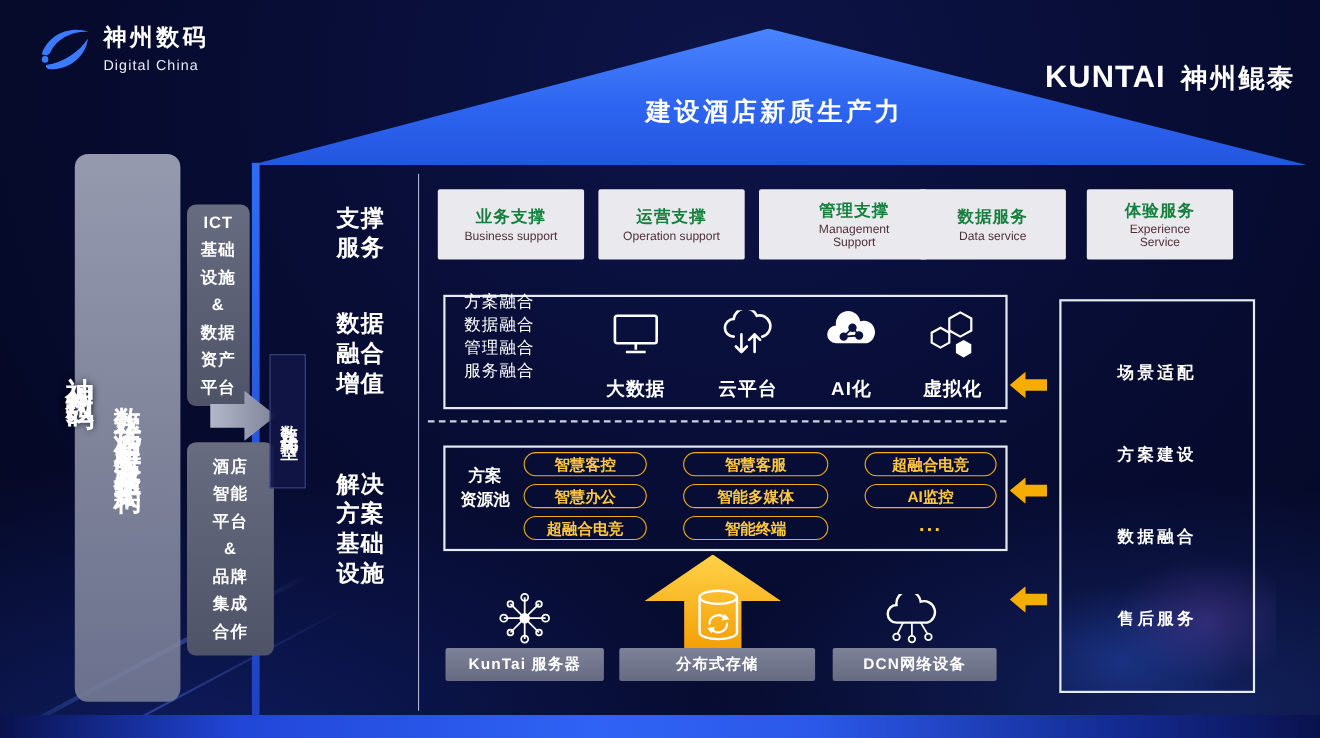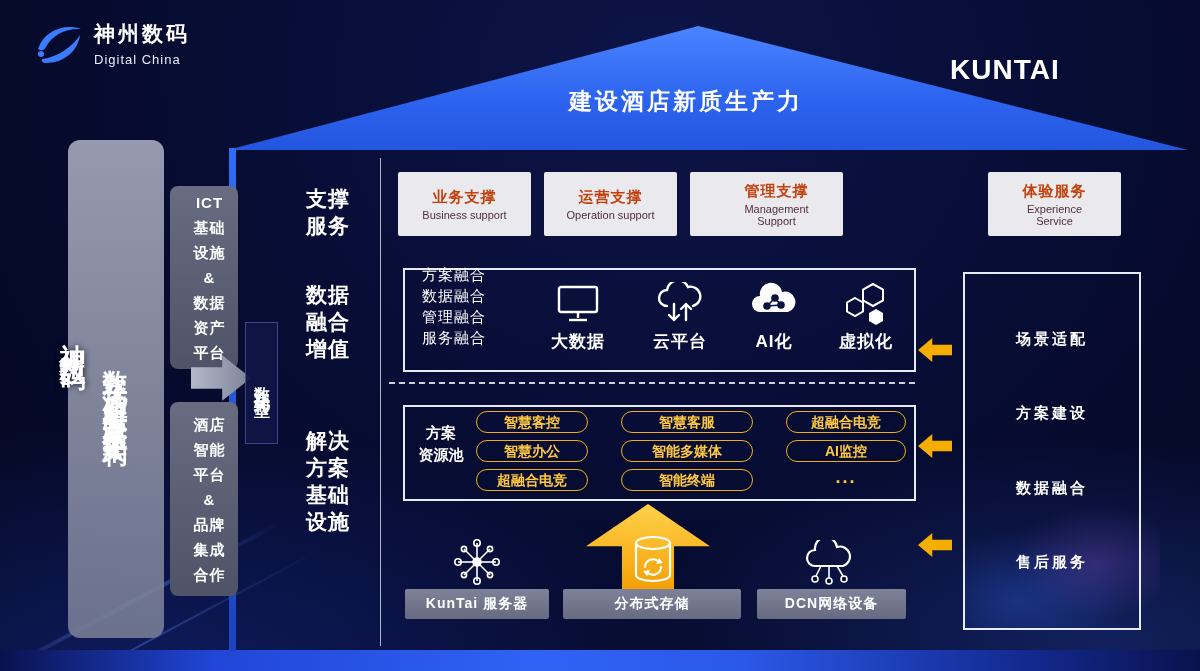--- a/index.html
+++ b/index.html
@@ -9,21 +9,21 @@
     background:
       radial-gradient(900px 420px at 12% 102%, rgba(30,60,190,0.38), transparent 62%),
       radial-gradient(760px 330px at 92% 96%, rgba(45,85,210,0.32), transparent 62%),
       radial-gradient(ellipse at 55% 12%, #0d1548 0%, #070c33 48%, #04071f 100%);
   }
   .abs{position:absolute;}
   
   .roof{left:228px;top:26px;width:960px;height:124px;
     background:linear-gradient(180deg,#4a84ff 0%,#2c63ef 60%,#2356df 100%);
     clip-path:polygon(49% 0,100% 100%,0 100%);}
-  .roof-title{left:436px;top:86px;width:500px;text-align:center;font-size:23px;font-weight:bold;letter-spacing:3px;z-index:3;}
+  .roof-title{left:454px;top:86px;width:500px;text-align:center;font-size:23px;font-weight:bold;letter-spacing:3px;z-index:3;}
   .wall{left:229px;top:148px;width:7px;height:503px;background:linear-gradient(180deg,#2f6cf6,#1d43c0);z-index:2;}
   .floor{left:0;bottom:0;width:1200px;height:21px;z-index:1;
     background:linear-gradient(90deg,#0a124d 0%,#2146d8 18%,#2f63f5 45%,#2b58e8 62%,#132a91 85%,#0a124d 100%);}
   .streak{pointer-events:none;}
   .s1{left:-30px;top:598px;width:330px;height:4px;background:linear-gradient(90deg,transparent,rgba(95,135,255,.45),transparent);transform:rotate(-28deg);}
   .s2{left:-50px;top:642px;width:390px;height:2px;background:linear-gradient(90deg,transparent,rgba(95,135,255,.35),transparent);transform:rotate(-28deg);}
   .texture{left:965px;top:480px;width:195px;height:150px;z-index:1;
     background:
       radial-gradient(120px 80px at 68% 55%, rgba(130,85,210,0.30), transparent 70%),
       radial-gradient(150px 95px at 28% 80%, rgba(45,95,225,0.34), transparent 72%);}
@@ -36,44 +36,44 @@
   .kt-cn{font-size:24px;font-weight:bold;letter-spacing:2px;}
   
   .pillar{left:68px;top:140px;width:96px;height:498px;border-radius:12px;z-index:2;
     background:linear-gradient(180deg,rgba(162,166,186,0.92),rgba(120,126,150,0.88));
     display:flex;align-items:center;justify-content:center;}
   .vtext{writing-mode:vertical-rl;text-orientation:upright;}
   .pillar-text{font-size:25px;font-weight:bold;letter-spacing:6px;}
   .side-vert{left:56px;top:322px;font-size:26px;font-weight:bold;letter-spacing:8px;z-index:3;text-shadow:0 0 6px rgba(0,0,20,.6);}
   .gbox{background:linear-gradient(180deg,#676c80,#4e5367);border-radius:8px;z-index:2;
     display:flex;align-items:center;justify-content:center;text-align:center;
-    font-size:15px;font-weight:bold;line-height:25px;white-space:pre-line;letter-spacing:1px;padding-left:11px;}
+    font-size:15px;font-weight:bold;line-height:25px;white-space:pre-line;letter-spacing:1px;}
   .ict-box{left:170px;top:186px;width:57px;height:183px;}
-  .hotel-box{left:170px;top:402px;width:57px;height:194px;}
+  .hotel-box{left:170px;top:402px;width:79px;height:194px;}
   .transform-arrow{left:191px;top:351px;width:60px;height:54px;z-index:2;
     background:linear-gradient(90deg,#b3b8c9,#7e8398);
     clip-path:polygon(0 30%,52% 30%,52% 8%,100% 50%,52% 92%,52% 70%,0 70%);}
   .transform-label{left:245px;top:322px;width:31px;height:120px;z-index:3;
     background:rgba(16,22,70,0.92);border:1px solid rgba(110,130,220,0.45);
     display:flex;align-items:center;justify-content:center;}
   .transform-label span{font-size:16px;font-weight:bold;letter-spacing:4px;}
   
   .vline{left:380px;top:158px;width:1px;height:488px;background:rgba(230,235,245,0.75);z-index:2;}
   .dashline{left:389px;top:382px;width:526px;height:0;border-top:2px dashed rgba(240,244,250,0.85);z-index:2;}
   
   .row-label{left:287px;width:82px;text-align:center;font-size:21px;font-weight:bold;line-height:27px;letter-spacing:1px;white-space:pre-line;z-index:2;}
   
   .sup{top:172px;width:133px;height:64px;background:#eae9ee;border-radius:2px;z-index:2;
     display:flex;flex-direction:column;align-items:center;justify-content:center;gap:2px;}
-  .sup-cn{font-size:15px;font-weight:bold;letter-spacing:1px;color:#c2410c;}
+  .sup-cn{font-size:15px;font-weight:bold;letter-spacing:1px;color:#15803d;}
   .sup-en{font-size:11px;line-height:12px;text-align:center;white-space:pre-line;color:#503036;}
   
   .fusion-box{left:403px;top:268px;width:513px;height:104px;border:2px solid #e6eaf2;box-sizing:border-box;z-index:2;}
   .fusion-list{left:422px;top:265px;font-size:15px;line-height:21px;letter-spacing:1px;white-space:pre-line;z-index:3;font-family:Liberation Serif, serif;}
-  .fcell{top:282px;width:104px;display:flex;flex-direction:column;align-items:center;gap:4px;z-index:3;}
+  .fcell{top:282px;width:104px;display:flex;flex-direction:column;align-items:center;gap:16px;z-index:3;}
   .ficon{height:44px;display:flex;align-items:center;justify-content:center;}
   .flabel{font-size:17px;font-weight:bold;letter-spacing:1px;}
   
   .pool-box{left:403px;top:405px;width:513px;height:96px;border:2px solid #e6eaf2;box-sizing:border-box;z-index:2;}
   .pool-label{left:408px;top:422px;width:66px;text-align:center;font-size:15px;font-weight:bold;line-height:22px;white-space:pre-line;z-index:3;}
   .pills{left:476px;top:411px;width:430px;display:flex;flex-direction:column;gap:7px;z-index:3;}
   .pill-row{display:flex;justify-content:space-between;}
   .pill{height:22px;line-height:20px;box-sizing:border-box;border:1px solid #f2ae14;border-radius:12px;
     color:#ffc83d;font-size:14px;font-weight:bold;text-align:center;}
   .c1{width:112px;}.c2{width:132px;}.c3{width:120px;}
@@ -113,20 +113,21 @@
       <path d="M8 38 C24 36 38 26 46 14 C44 30 30 42 12 42 C9 42 7 40 8 38 Z" fill="#3b7bff"></path>
       <circle cx="7" cy="33" r="3" fill="#3b7bff"></circle>
     </svg>
     <div>
       <div class="dc-cn">神州数码</div>
       <div class="dc-en">Digital China</div>
     </div>
   </div>
   <div class="abs kuntai-logo">
     <span class="kt-en">KUNTAI</span>
+    <span class="kt-cn">神州鲲泰</span>
   </div>
 
   <div class="abs pillar">
     <div class="vtext pillar-text">数字化酒店解决方案整体架构</div>
   </div>
   <div class="abs vtext side-vert">神州数码</div>
   <div class="abs gbox ict-box">
     <span>ICT
 基础
 设施
@@ -167,20 +168,24 @@
     <div class="sup-en">Business support</div>
   </div>
   <div class="abs sup" style="left:544px;">
     <div class="sup-cn">运营支撑</div>
     <div class="sup-en">Operation support</div>
   </div>
   <div class="abs sup" style="left:690px;padding-left:20px;">
     <div class="sup-cn">管理支撑</div>
     <div class="sup-en">Management
 Support</div>
+  </div>
+  <div class="abs sup" style="left:836px;">
+    <div class="sup-cn">数据服务</div>
+    <div class="sup-en">Data service</div>
   </div>
   <div class="abs sup" style="left:988px;">
     <div class="sup-cn">体验服务</div>
     <div class="sup-en">Experience
 Service</div>
   </div>
 
   <div class="abs fusion-box"></div>
   <div class="abs fusion-list">方案融合
 数据融合

